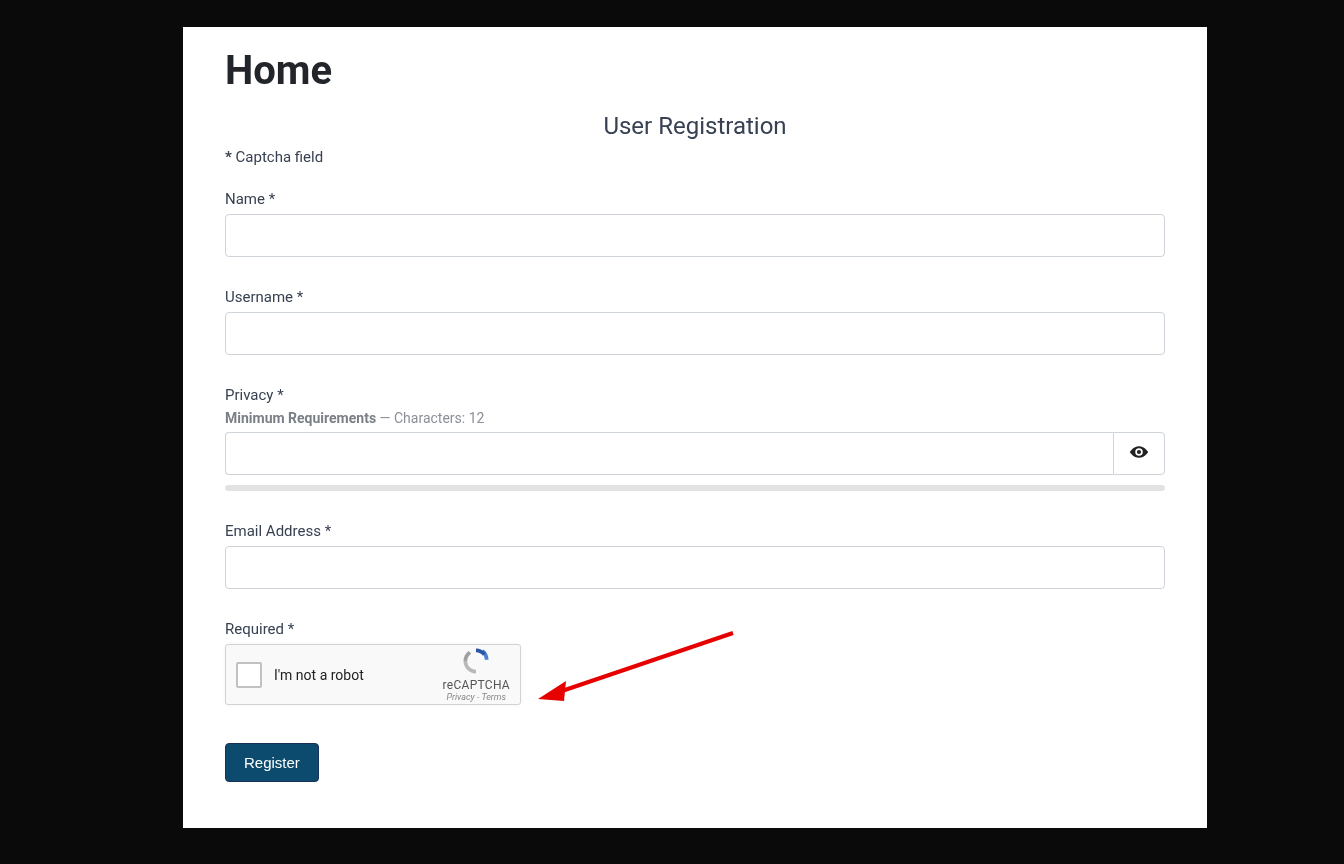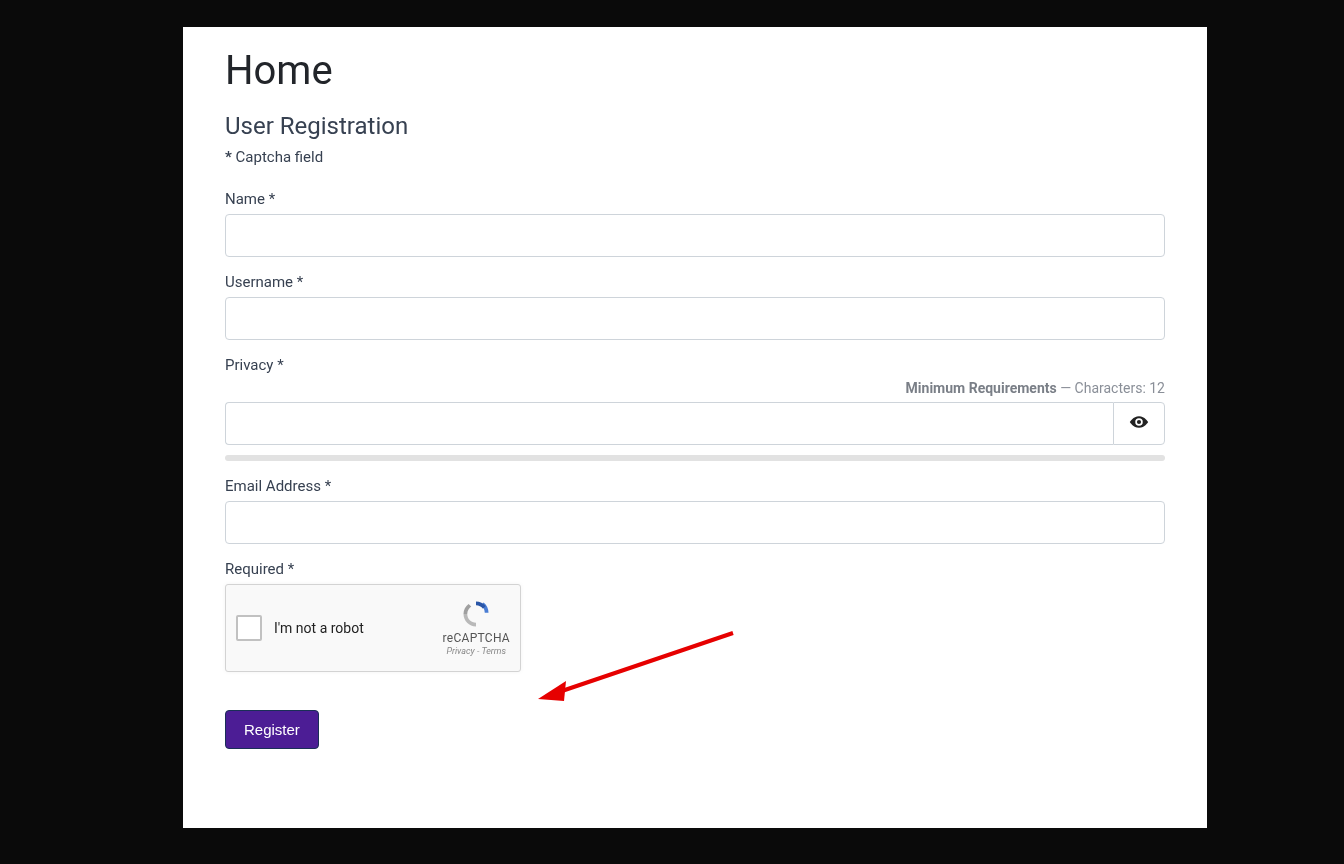--- a/index.html
+++ b/index.html
@@ -15,48 +15,48 @@
       position: absolute;
       left: 183px;
       top: 27px;
       width: 1024px;
       height: 801px;
       background: #ffffff;
       padding: 20px 42px 0 42px;
     }
     h1 {
       font-size: 40px;
-      font-weight: 400;
+      font-weight: 700;
       color: #22252a;
       margin-bottom: 18px;
     }
     h2 {
       font-size: 24px;
       font-weight: 400;
       color: #374151;
       margin-bottom: 8px;
+      text-align: center;
     }
     .required-note {
       font-size: 15px;
       color: #374151;
       margin-bottom: 24px;
     }
     .required-note .star { font-weight: 700; }
-    .field { margin-bottom: 16px; }
+    .field { margin-bottom: 31px; }
     .field label {
       display: block;
       font-size: 15px;
       color: #374151;
       margin-bottom: 6px;
     }
     .hint {
       font-size: 14px;
       color: #8a8f98;
       margin-bottom: 6px;
-      text-align: right;
     }
     .hint strong { font-weight: 700; color: #7a7f87; }
     .input, .input-group {
       width: 100%;
     }
     .input {
       height: 43px;
       border: 1px solid #ced4da;
       border-radius: 4px;
       font-size: 15px;
@@ -87,21 +87,21 @@
     .eye-btn svg { width: 20px; height: 20px; fill: #222; }
     .strength-bar {
       height: 6px;
       width: 100%;
       background: #e2e2e2;
       border-radius: 3px;
       margin-top: 10px;
     }
     .recaptcha {
       width: 296px;
-      height: 88px;
+      height: 61px;
       border: 1px solid #d3d3d3;
       border-radius: 3px;
       background: #f9f9f9;
       display: flex;
       align-items: center;
       padding: 0 10px;
       box-shadow: 0 0 4px rgba(0,0,0,0.05);
       position: relative;
     }
     .recaptcha .checkbox {
@@ -130,21 +130,21 @@
       margin: 0 auto 2px;
     }
     .recaptcha .brand .name {
       font-size: 12px;
       letter-spacing: 0.3px;
       color: #555;
     }
     .recaptcha .brand .links { color: #888; font-style: italic; }
     .btn-register {
       margin-top: 38px;
-      background: #4c1d95;
+      background: #0c4a6e;
       border: 1px solid #1a2f57;
       color: #fff;
       font-size: 15px;
       padding: 10px 18px;
       border-radius: 4px;
       cursor: pointer;
     }
     
     .arrow {
       position: absolute;

